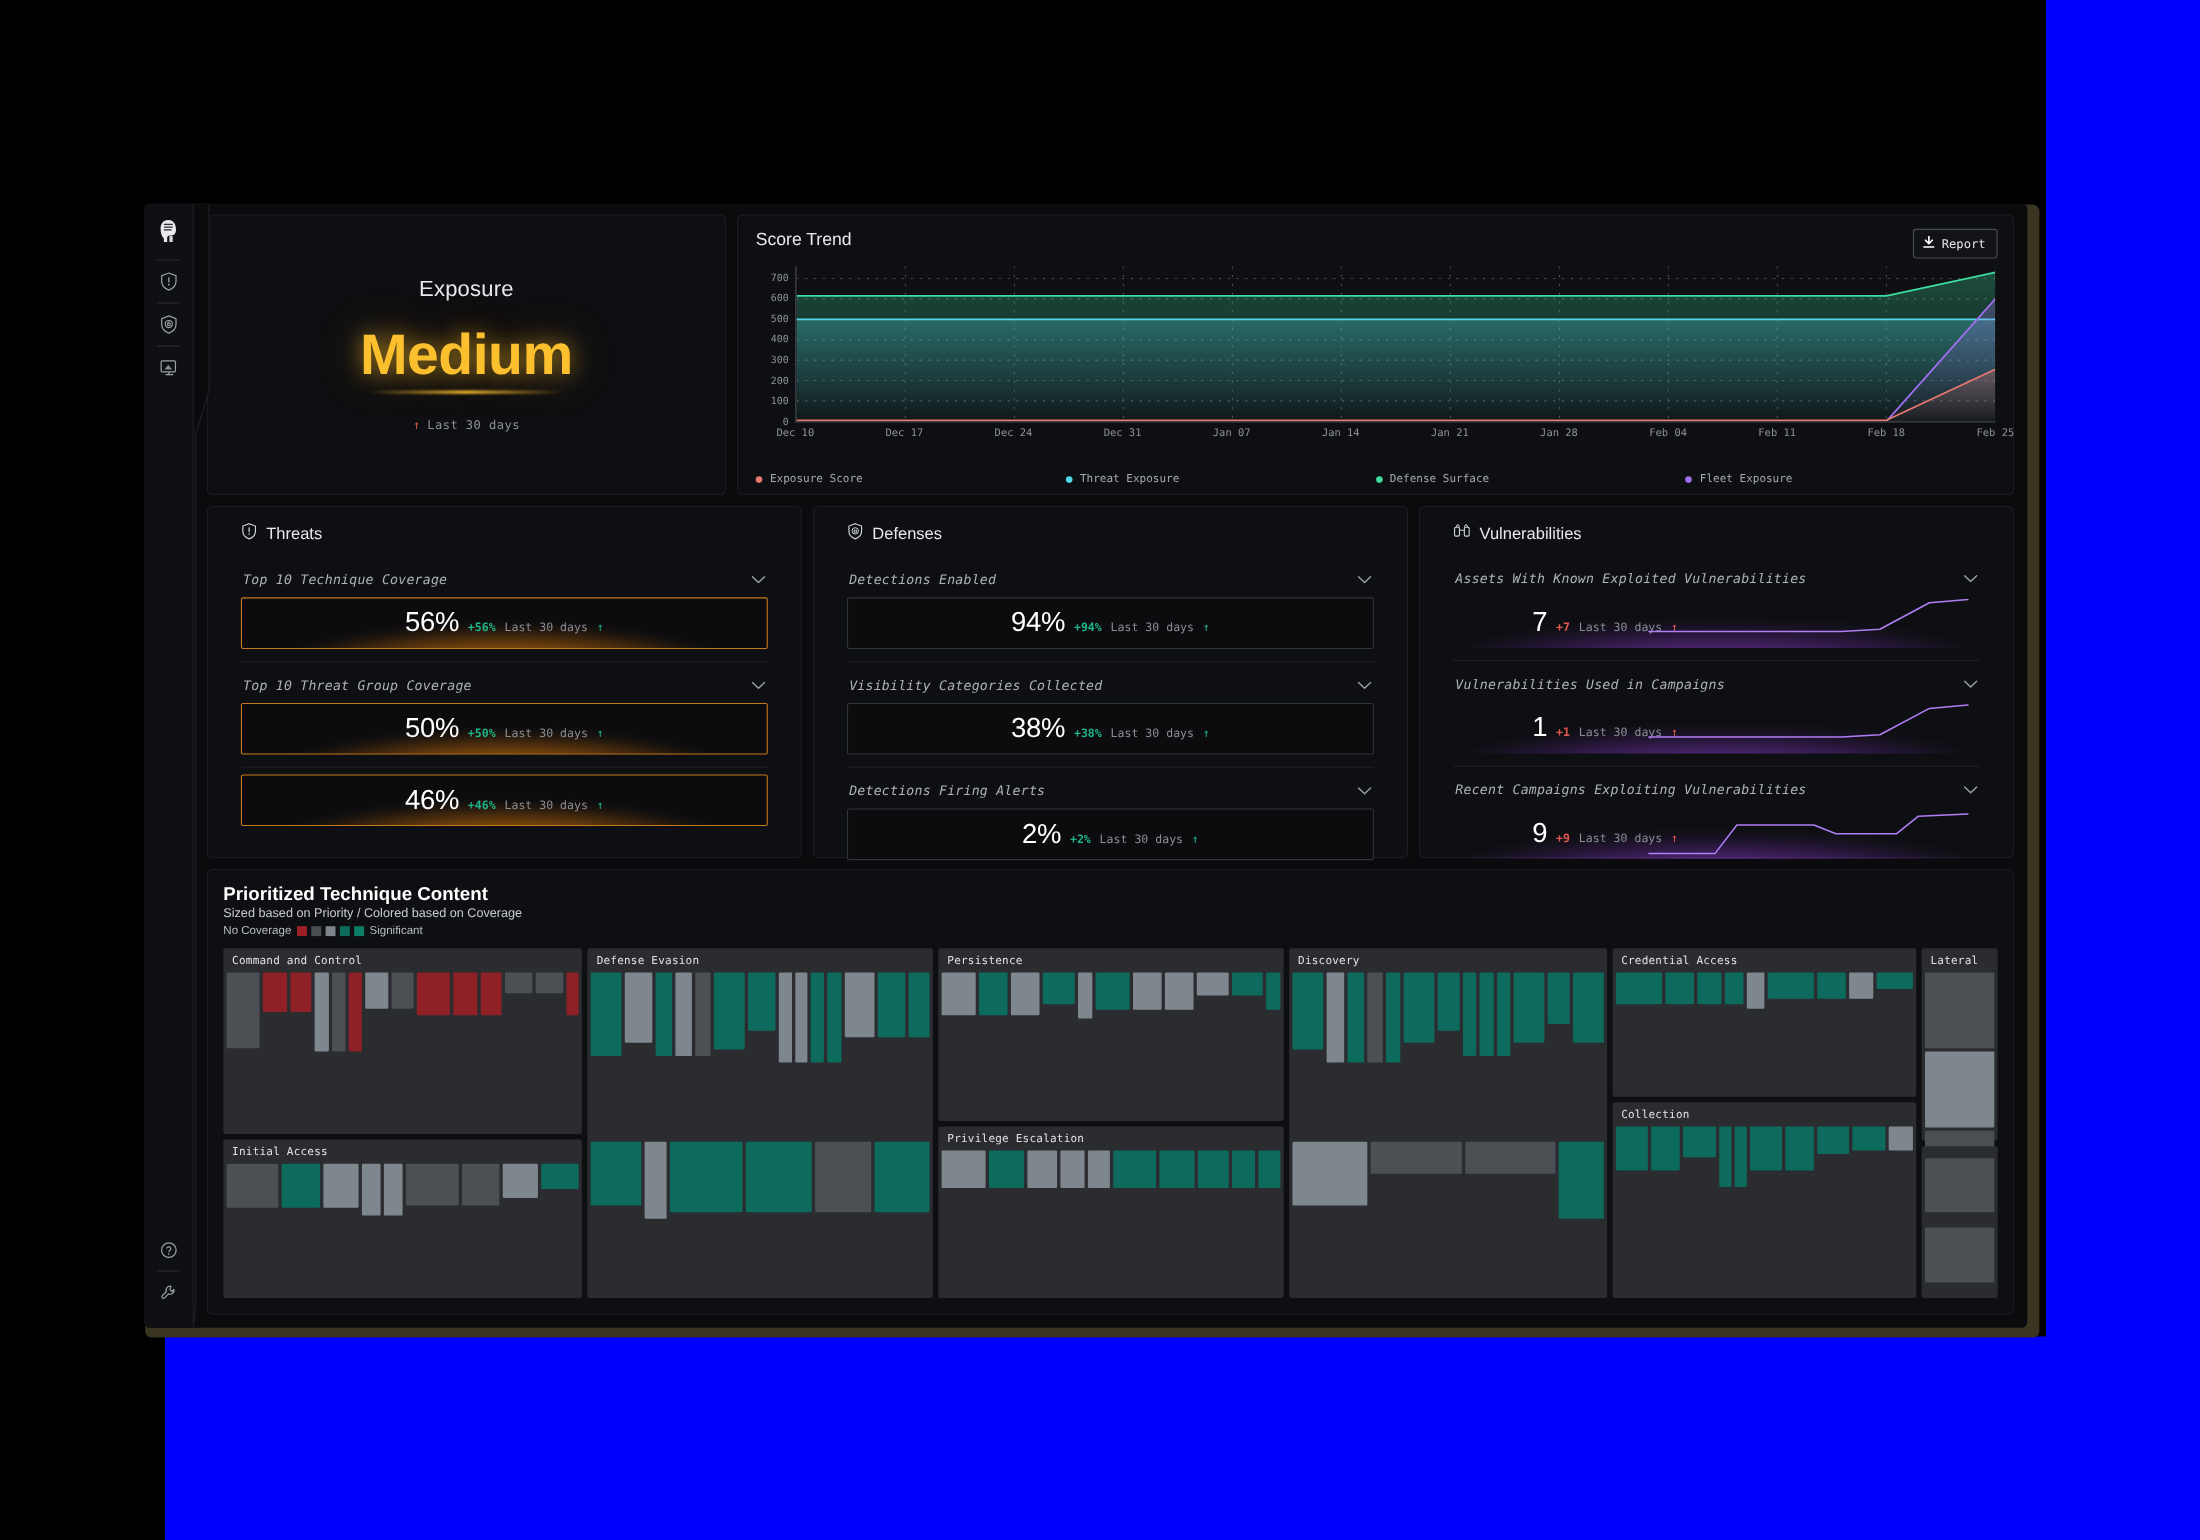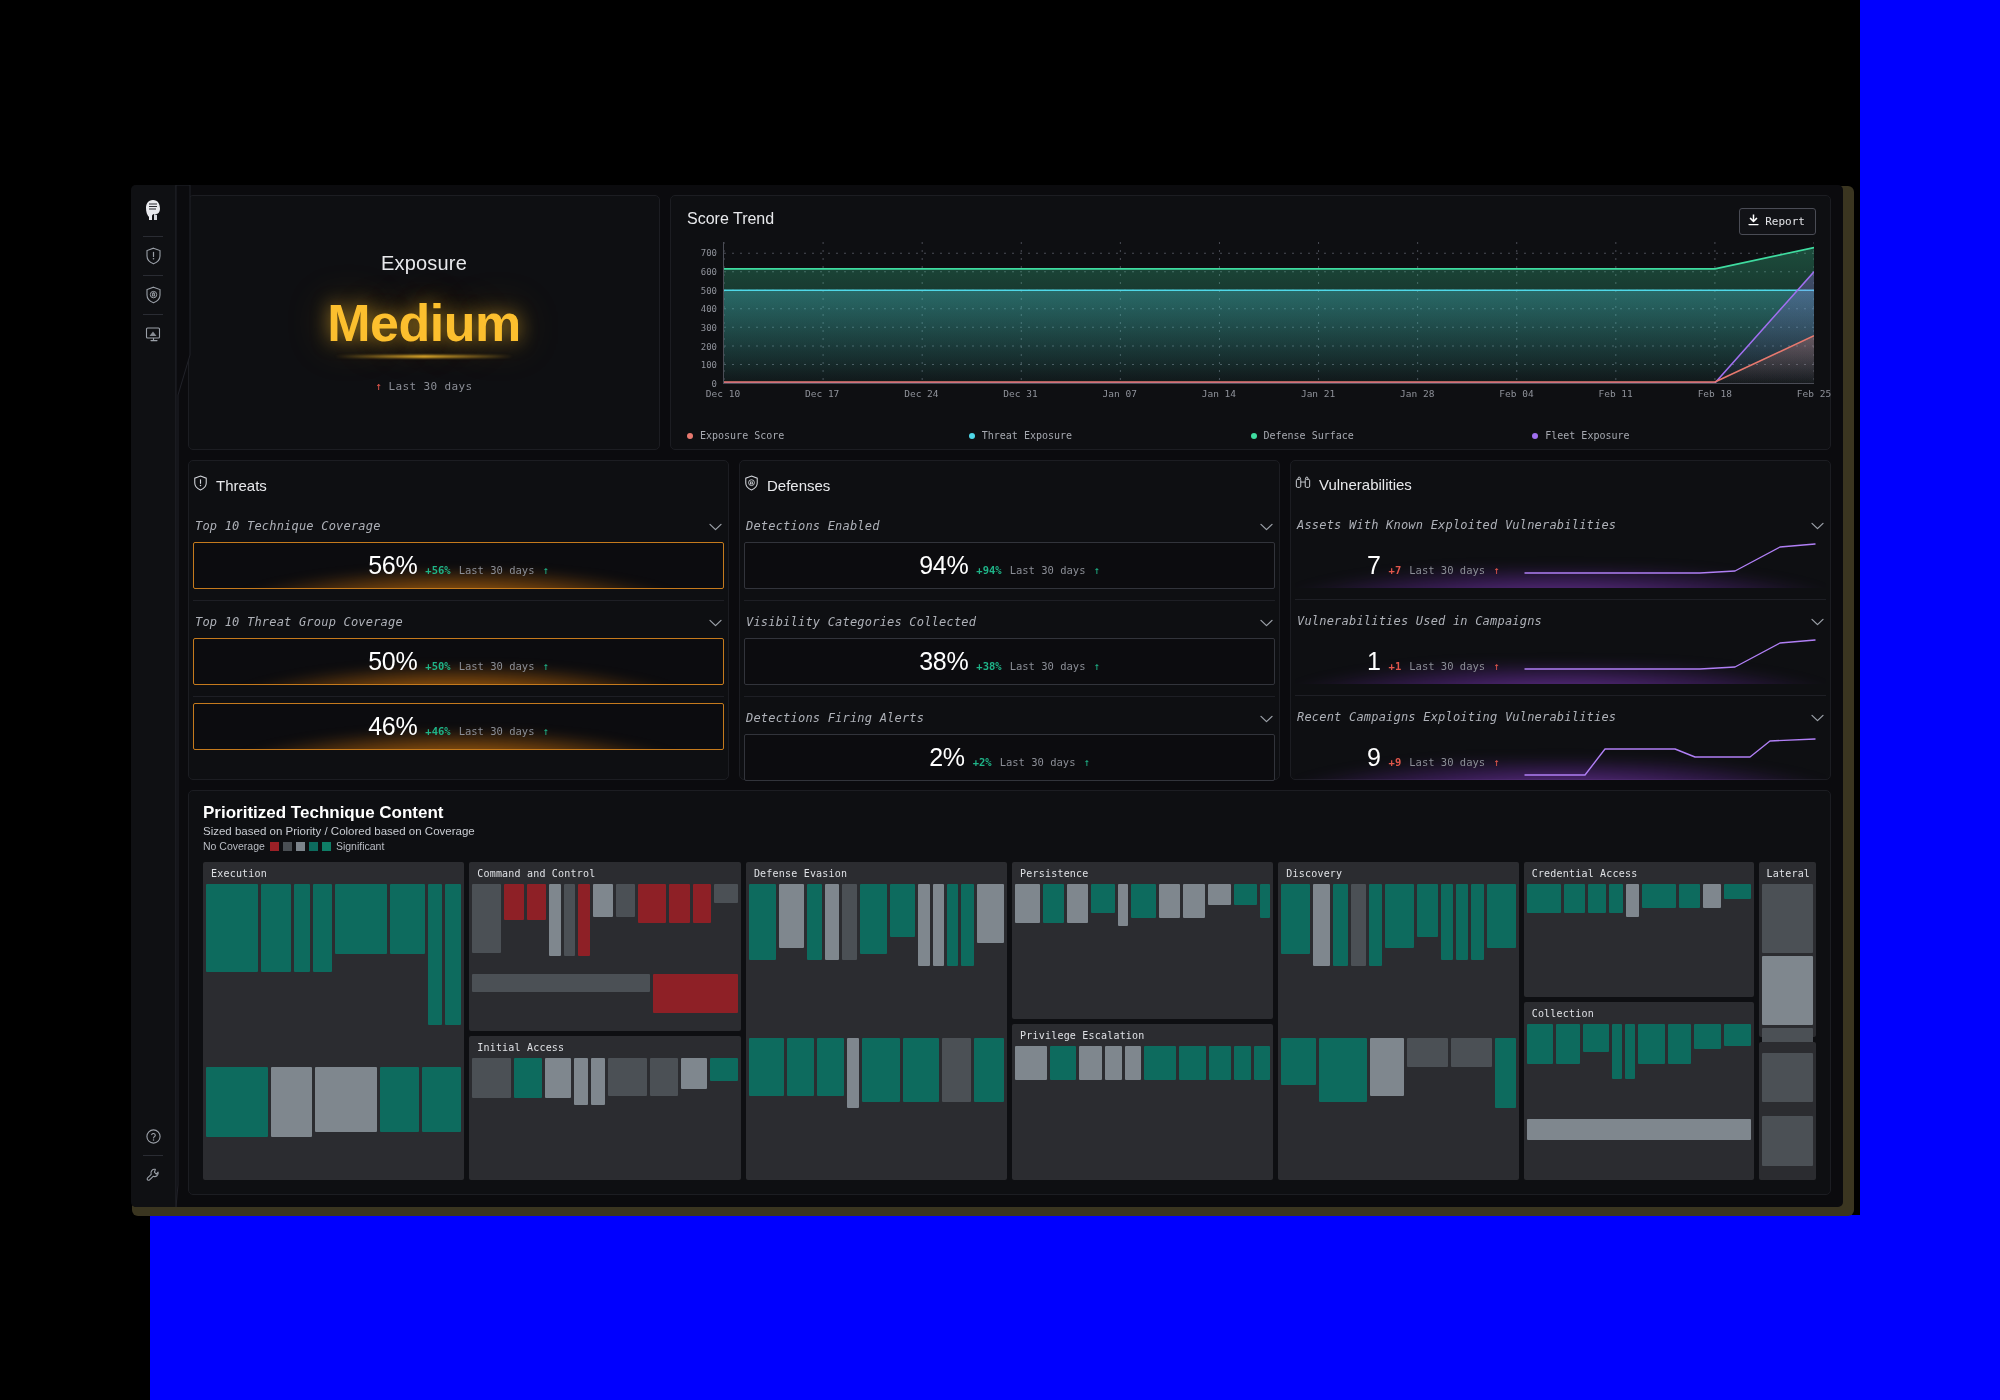--- a/index.html
+++ b/index.html
@@ -96,21 +96,21 @@
   .ylab { position:absolute; right: 4px; font-family:"DejaVu Sans Mono", monospace; font-size: 9px; color: #8f929a; transform: translateY(-50%); }
   .plot-area { position:absolute; left: 36px; right: 0; top: 0; height: 142px; border-left: 1px solid #4a4c55; border-bottom: 1px solid #4a4c55; overflow:hidden;}
   .xlabels { position:absolute; left: 36px; right: 0; top: 146px; height: 16px; }
   .xlab { position:absolute; font-family:"DejaVu Sans Mono", monospace; font-size: 9.5px; color: #8f929a; transform: translateX(-50%); white-space: nowrap; }
   .legend { position:absolute; left: 16px; right: 16px; bottom: 8px; display:flex;align-items:flex-end; }
   .leg-item { display:flex; align-items:center; gap: 7px; font-family:"DejaVu Sans Mono", monospace; font-size: 10px; color: #a6a9b0; }
   .leg-dot { width: 6px; height: 6px; border-radius: 50%; }
 
   
   .row2 { display: flex; gap: 10px; height: 320px; }
-  .metric-card { flex: 1; padding: 14px 4px; min-width:0; display:flex; flex-direction:column;}
+  .metric-card { flex: 1; padding: 14px 30px; min-width:0; display:flex; flex-direction:column;}
   .mc-head { display:flex; align-items:center; gap: 8px; margin-bottom: 10px; }
   .mc-title { font-size: 15px; color: #e8e9ec; }
   .metric-row { padding: 6px 0 0 0; }
   .metric-sep { height:1px; background: #1e1f25; margin: 11px 0 0 0; }
   .m-label-row { display:flex; align-items:center; justify-content:space-between; padding: 6px 2px 7px 2px; }
   .m-label { font-family:"DejaVu Sans Mono", monospace; font-size: 12px; color: #aeb1b8; letter-spacing:.2px;font-style:italic;}
   .chev { color:#9ba0a8; }
   .m-box { position: relative; height: 47px; border-radius: 2px; overflow: hidden; display:flex; align-items:center; justify-content:center; }
   .m-box.orange { border: 1px solid #c57a1d; background: #0c0c0f; }
   .m-box.orange::after {
@@ -574,40 +574,20 @@
         <span id="legend-swatches" style="display:flex;gap:4px;">
             <span class="sw" style="background: rgb(156, 32, 38);"></span>
             <span class="sw" style="background: rgb(74, 79, 84);"></span>
             <span class="sw" style="background: rgb(124, 132, 139);"></span>
             <span class="sw" style="background: rgb(13, 107, 94);"></span>
             <span class="sw" style="background: rgb(14, 125, 102);"></span>
           </span>
         <span>Significant</span>
       </div>
       <div class="tm-grid" id="tm-grid">
-          <div class="tm-col" style="flex: 100 1 0px;">
-            <div class="tm-group" style="flex: 100 1 0px;">
-              <div class="tm-gtitle">Execution</div>
-              <div class="tm-tiles">
-                <div class="tile" style="background: rgb(13, 107, 94); flex: 44 1 44px; height: 30%;"></div>
-                <div class="tile" style="background: rgb(13, 107, 94); flex: 26 1 26px; height: 30%;"></div>
-                <div class="tile" style="background: rgb(13, 107, 94); flex: 14 1 14px; height: 30%;"></div>
-                <div class="tile" style="background: rgb(13, 107, 94); flex: 16 1 16px; height: 30%;"></div>
-                <div class="tile" style="background: rgb(13, 107, 94); flex: 44 1 44px; height: 24%;"></div>
-                <div class="tile" style="background: rgb(13, 107, 94); flex: 30 1 30px; height: 24%;"></div>
-                <div class="tile" style="background: rgb(13, 107, 94); flex: 12 1 12px; height: 48%;"></div>
-                <div class="tile" style="background: rgb(13, 107, 94); flex: 14 1 14px; height: 48%;"></div>
-                <div class="tile" style="background: rgb(13, 107, 94); flex: 44 1 44px; height: 24%;"></div>
-                <div class="tile" style="background: rgb(127, 135, 142); flex: 30 1 30px; height: 24%;"></div>
-                <div class="tile" style="background: rgb(127, 135, 142); flex: 44 1 44px; height: 22%;"></div>
-                <div class="tile" style="background: rgb(13, 107, 94); flex: 28 1 28px; height: 22%;"></div>
-                <div class="tile" style="background: rgb(13, 107, 94); flex: 28 1 28px; height: 22%;"></div>
-              </div>
-            </div>
-          </div>
           <div class="tm-col" style="flex: 104 1 0px;">
             <div class="tm-group" style="flex: 54 1 0px;">
               <div class="tm-gtitle">Command and Control</div>
               <div class="tm-tiles">
                 <div class="tile" style="background: rgb(75, 80, 85); flex: 28 1 28px; height: 48%;"></div>
                 <div class="tile" style="background: rgb(142, 32, 38); flex: 20 1 20px; height: 25%;"></div>
                 <div class="tile" style="background: rgb(142, 32, 38); flex: 18 1 18px; height: 25%;"></div>
                 <div class="tile" style="background: rgb(127, 135, 142); flex: 12 1 12px; height: 50%;"></div>
                 <div class="tile" style="background: rgb(75, 80, 85); flex: 11 1 11px; height: 50%;"></div>
                 <div class="tile" style="background: rgb(142, 32, 38); flex: 11 1 11px; height: 50%;"></div>

